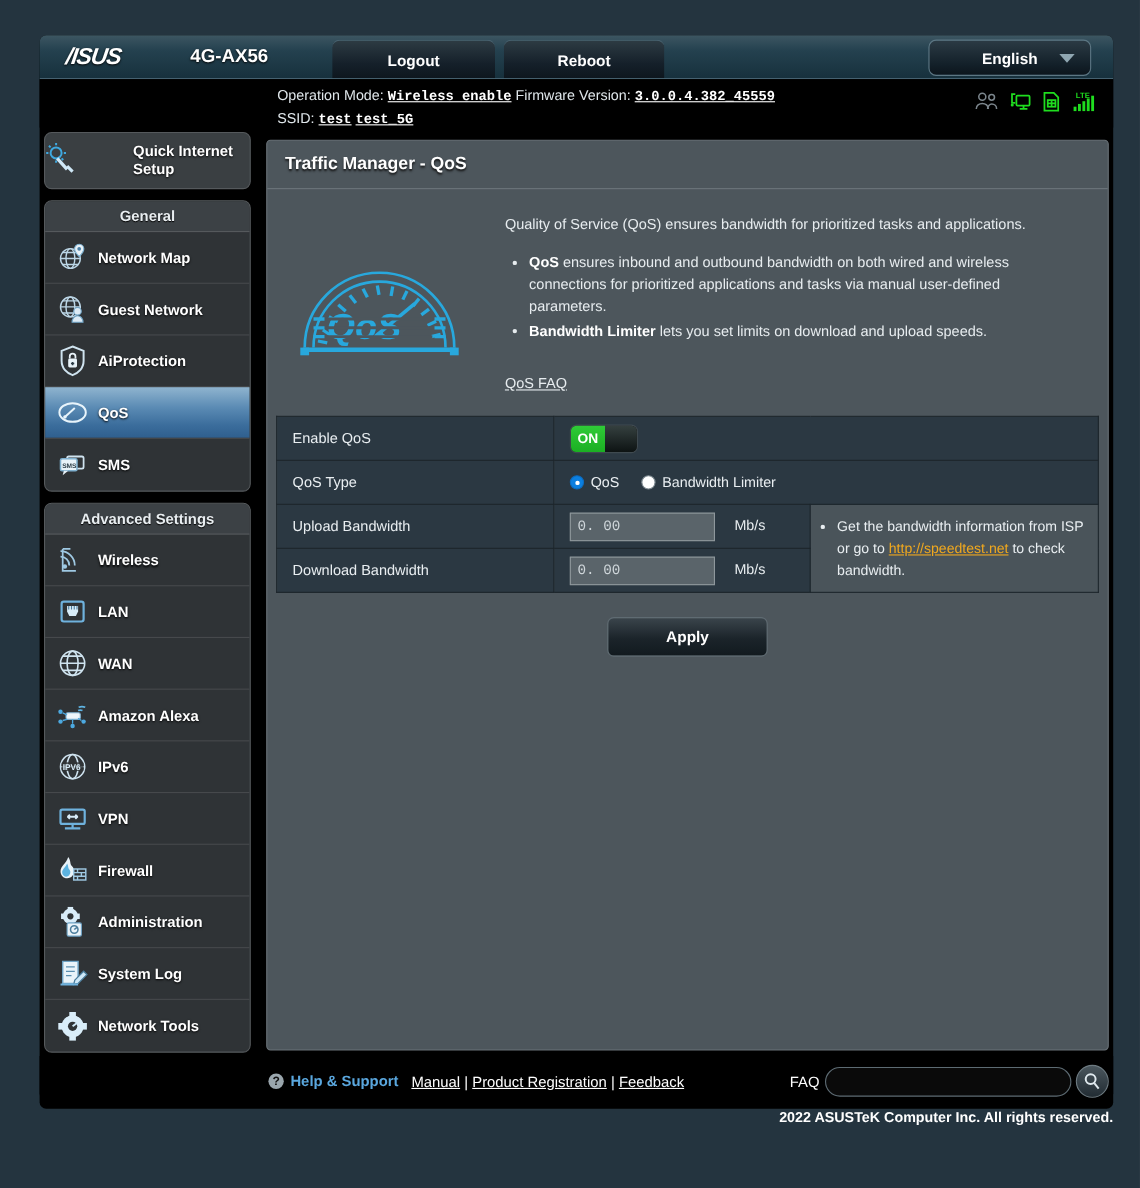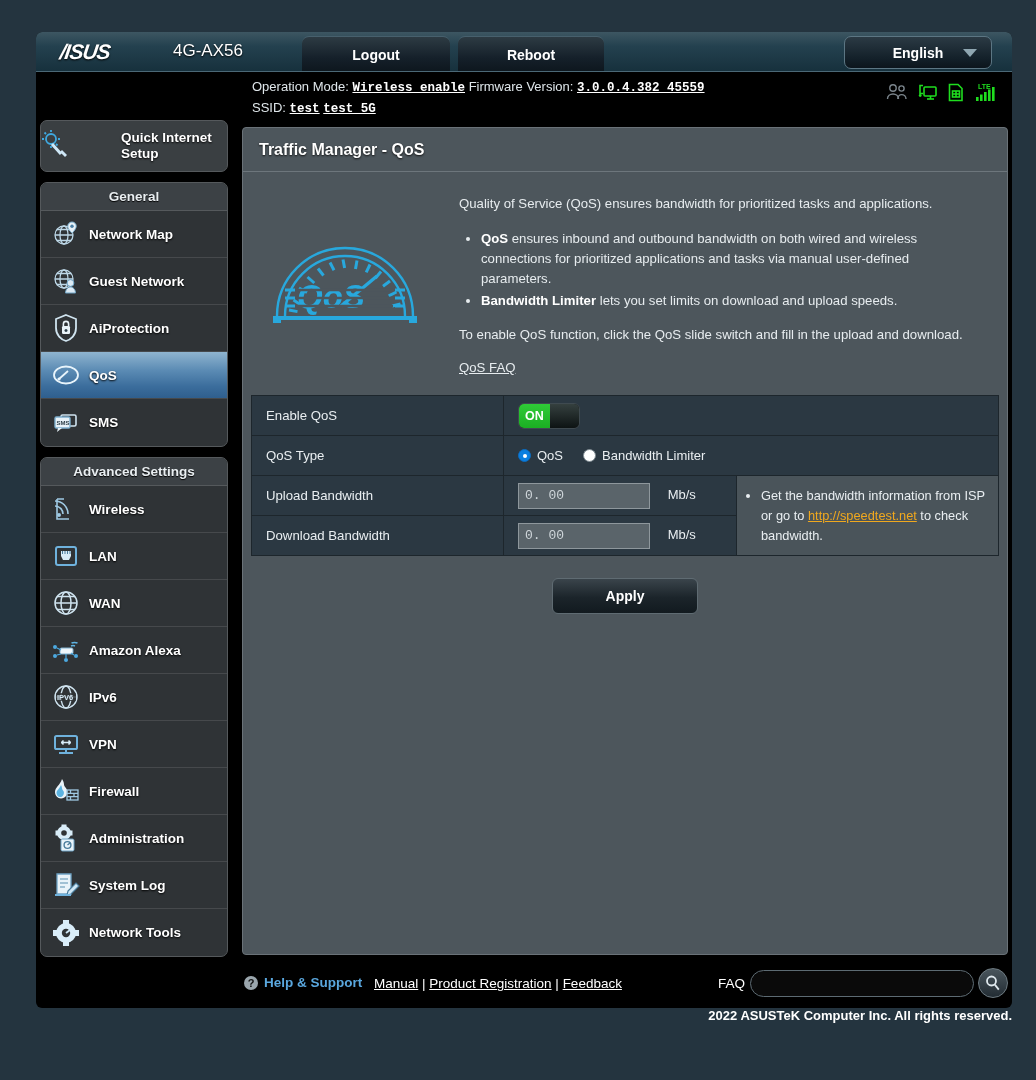--- a/index.html
+++ b/index.html
@@ -34,21 +34,21 @@
   .asus-logo {
     position: absolute; left: 24px; top: 8px;
     font-weight: bold; font-size: 21px; color: #fff;
     letter-spacing: -1px;
     font-style: italic;
     transform: skewX(-8deg);
     text-shadow: 0 1px 2px #000;
   }
   .model {
     position: absolute; left: 137px; top: 9px;
-    font-size: 17px; font-weight: normal; color: #fff;
+    font-size: 17px; font-weight: bold; color: #fff;
     text-shadow: 0 1px 2px #000;
   }
   .topbtn {
     position: absolute; top: 4px; height: 36px;
     background: linear-gradient(180deg,#2d3b43 0%,#15202a 60%,#0d161d 100%);
     border-radius: 7px 7px 0 0;
     color: #fff; font-size: 14px; font-weight: bold;
     display: flex; align-items: center; justify-content: center;
     cursor: pointer;
     border-top: 1px solid #47606d;
@@ -682,21 +682,20 @@
         <div class="intro-text">
           <p>Quality of Service (QoS) ensures bandwidth for prioritized tasks and applications.</p>
           <ul>
             <li>
               <b>QoS</b><span> ensures inbound and outbound bandwidth on both wired and wireless connections for prioritized applications and tasks via manual user-defined parameters.</span>
             </li>
             <li>
               <b>Bandwidth Limiter</b><span> lets you set limits on download and upload speeds.</span>
             </li>
           </ul>
-          <p>To enable QoS function, click the QoS slide switch and fill in the upload and download.</p>
           <a class="faqlink">QoS FAQ</a>
         </div>
       </div>
 
       <table class="form">
         <tbody>
               <tr>
           <td class="lcell">Enable QoS</td>
           <td class="vcell" colspan="2">
             <span class="toggle">

